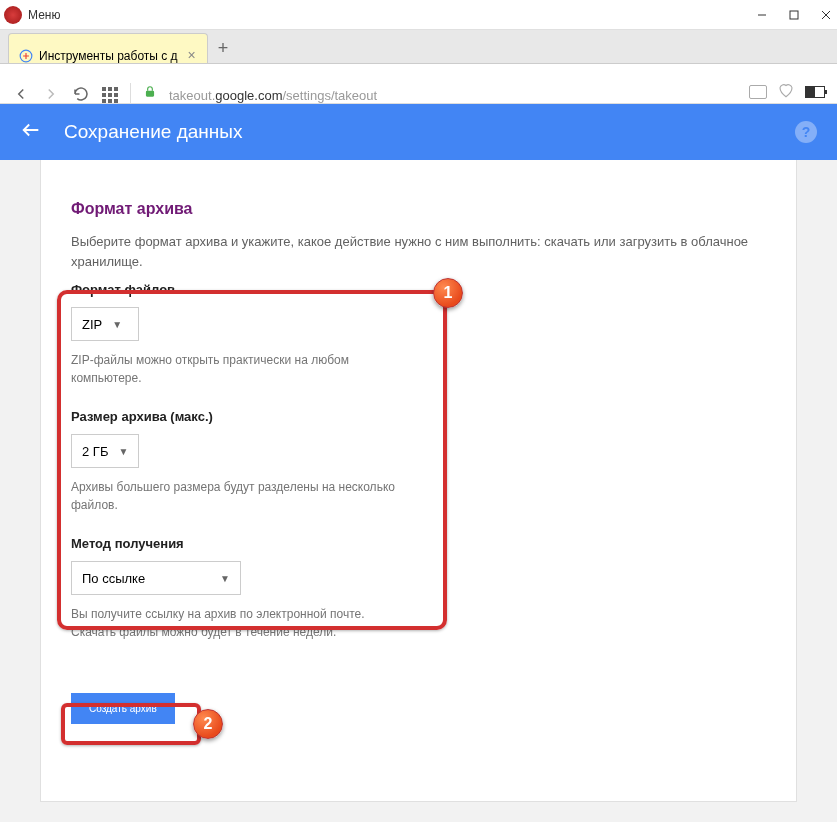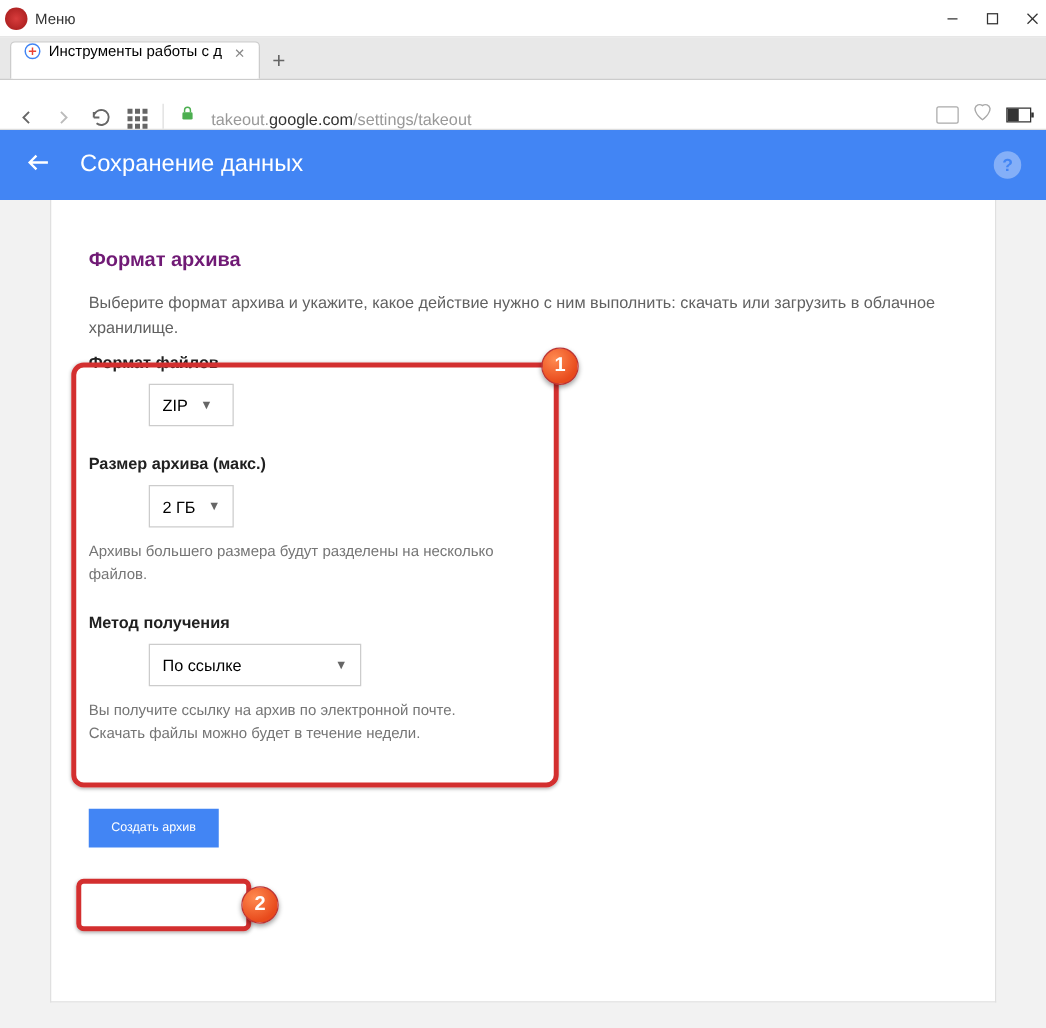--- a/index.html
+++ b/index.html
@@ -5,21 +5,21 @@
 * { margin: 0; padding: 0; box-sizing: border-box; font-family: Arial, sans-serif; }
 body { width: 837px; height: 822px; background: #fff; overflow: hidden; }
 
 .titlebar { height: 30px; background: #fff; border-bottom: 1px solid #e0e0e0; display: flex; align-items: center; padding: 0 4px; }
 .opera-o { width: 18px; height: 18px; border-radius: 50%; background: radial-gradient(circle, #d83c3c 0%, #a01818 100%); margin-right: 6px; }
 .menu-label { font-size: 12px; color: #333; flex: 1; }
 .win-controls { display: flex; gap: 18px; }
 .win-btn { width: 14px; height: 14px; display: flex; align-items: center; justify-content: center; cursor: pointer; }
 
 .tabbar { height: 34px; background: #e8e8e8; display: flex; align-items: flex-end; padding-left: 8px; border-bottom: 1px solid #ccc; }
-.tab { background: #ffffff; border: 1px solid #ccc; border-bottom: none; border-radius: 4px 4px 0 0; height: 30px; padding: 0 10px; display: flex; align-items: flex-start; font-size: 12px; min-width: 200px; }
+.tab { background: #fef9c3; border: 1px solid #ccc; border-bottom: none; border-radius: 4px 4px 0 0; height: 30px; padding: 0 10px; display: flex; align-items: flex-end; font-size: 12px; min-width: 200px; }
 .tab-icon { width: 14px; height: 14px; margin-right: 6px; }
 .tab-close { margin-left: 10px; color: #888; font-size: 14px; cursor: pointer; }
 .new-tab { width: 30px; height: 30px; display: flex; align-items: center; justify-content: center; color: #666; font-size: 18px; cursor: pointer; }
 
 .addrbar { height: 40px; background: #fff; border-bottom: 1px solid #ddd; display: flex; align-items: flex-end; padding: 0 12px; gap: 12px; }
 .nav-btn { color: #666; cursor: pointer; display: flex; align-items: center; }
 .speed-dial { display: grid; grid-template-columns: repeat(3, 4px); grid-template-rows: repeat(3, 4px); gap: 2px; }
 .speed-dial span { background: #666; }
 .addr-separator { width: 1px; height: 20px; background: #ddd; }
 .lock-icon { color: #4caf50; }
@@ -38,21 +38,21 @@
 .help-icon { width: 22px; height: 22px; border-radius: 50%; background: rgba(255,255,255,0.35); color: #4285f4; display: flex; align-items: center; justify-content: center; font-weight: bold; font-size: 14px; cursor: pointer; }
 
 .content-area { background: #f2f2f2; padding: 0 40px 20px 40px; height: calc(822px - 30px - 34px - 40px - 56px); overflow: hidden; }
 .card-wrapper { background: #fff; border: 1px solid #e0e0e0; border-top: none; padding: 40px 30px 30px 30px; position: relative; height: 100%; }
 
 .section-title { font-size: 16px; color: #701a75; margin-bottom: 14px; }
 .section-desc { font-size: 13px; color: #616161; line-height: 1.5; margin-bottom: 11px; }
 
 .field-group { margin-bottom: 22px; }
 .field-label { font-size: 13px; font-weight: bold; color: #212121; margin-bottom: 10px; }
-.dropdown-btn { border: 1px solid #ccc; background: #fff; height: 34px; padding: 0 10px; display: inline-flex; align-items: center; font-size: 13px; cursor: pointer; min-width: 68px; margin-left: 48px; }
+.dropdown-btn { border: 1px solid #ccc; background: #fff; height: 34px; padding: 0 10px; display: inline-flex; align-items: center; font-size: 13px; cursor: pointer; min-width: 68px; }
 .dropdown-btn.wide { min-width: 170px; justify-content: space-between; }
 .dropdown-arrow { margin-left: 10px; color: #666; font-size: 10px; }
 .field-hint { font-size: 12px; color: #757575; line-height: 1.5; margin-top: 10px; max-width: 340px; }
 
 .create-btn { display: inline-block; background: #4285f4; color: #fff; border: none; padding: 10px 18px; font-size: 10px; cursor: pointer; margin-top: 30px; }
 
 .annotation-box-1 { position: absolute; border: 4px solid #d32f2f; border-radius: 10px; box-shadow: 0 1px 3px rgba(0,0,0,0.3); pointer-events: none; }
 .annotation-box-2 { position: absolute; border: 4px solid #d32f2f; border-radius: 6px; box-shadow: 0 1px 3px rgba(0,0,0,0.3); pointer-events: none; }
 .annotation-badge { position: absolute; width: 30px; height: 30px; border-radius: 50%; background: radial-gradient(circle at 35% 30%, #ff8a50, #e84a1c 70%); display: flex; align-items: center; justify-content: center; color: #fff; font-weight: bold; font-size: 16px; box-shadow: 0 2px 4px rgba(0,0,0,0.4); border:1px solid #b33; pointer-events: none; }
 </style>
@@ -159,20 +159,21 @@
 
     <h2 class="section-title">Формат архива</h2>
     <p class="section-desc">Выберите формат архива и укажите, какое действие нужно с ним выполнить: скачать или загрузить в облачное хранилище.</p>
 
     <div class="field-group">
       <div class="field-label">Формат файлов</div>
       <div class="dropdown-btn">
         <span>ZIP</span>
         <span class="dropdown-arrow">▼</span>
       </div>
+      <div class="field-hint">ZIP-файлы можно открыть практически на любом компьютере.</div>
     </div>
 
     <div class="field-group">
       <div class="field-label">Размер архива (макс.)</div>
       <div class="dropdown-btn">
         <span>2 ГБ</span>
         <span class="dropdown-arrow">▼</span>
       </div>
       <div class="field-hint">Архивы большего размера будут разделены на несколько файлов.</div>
     </div>

